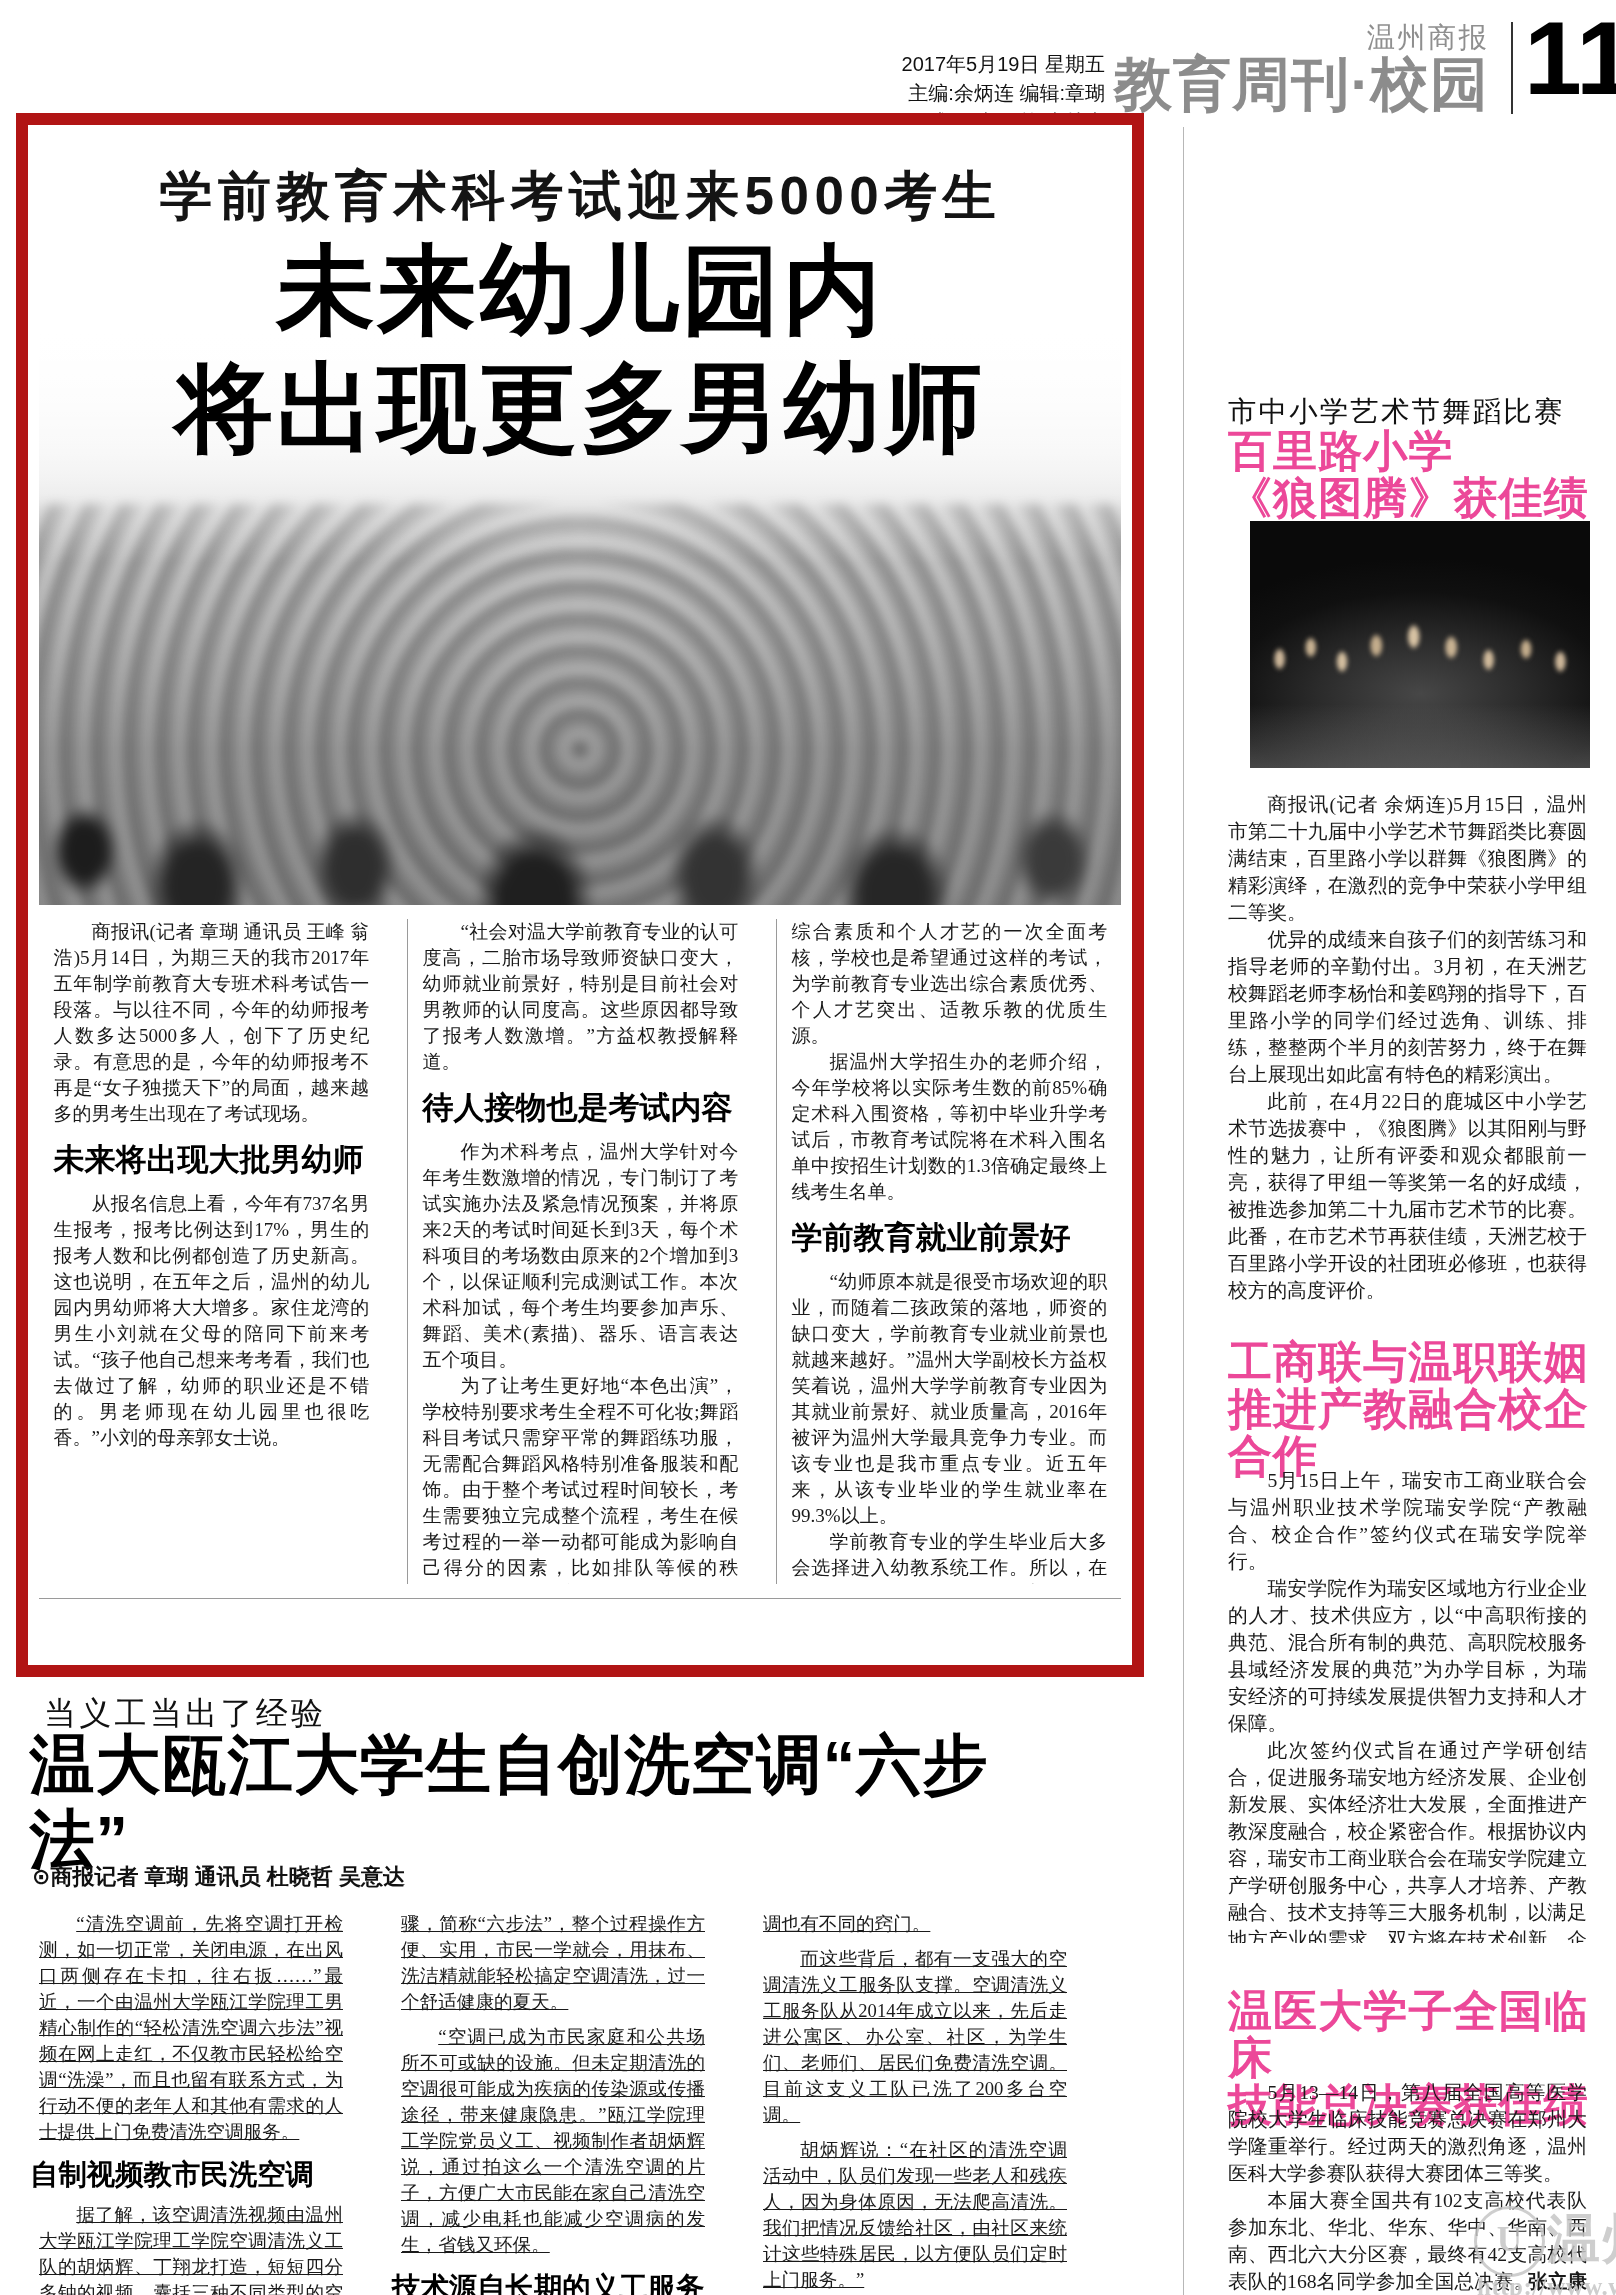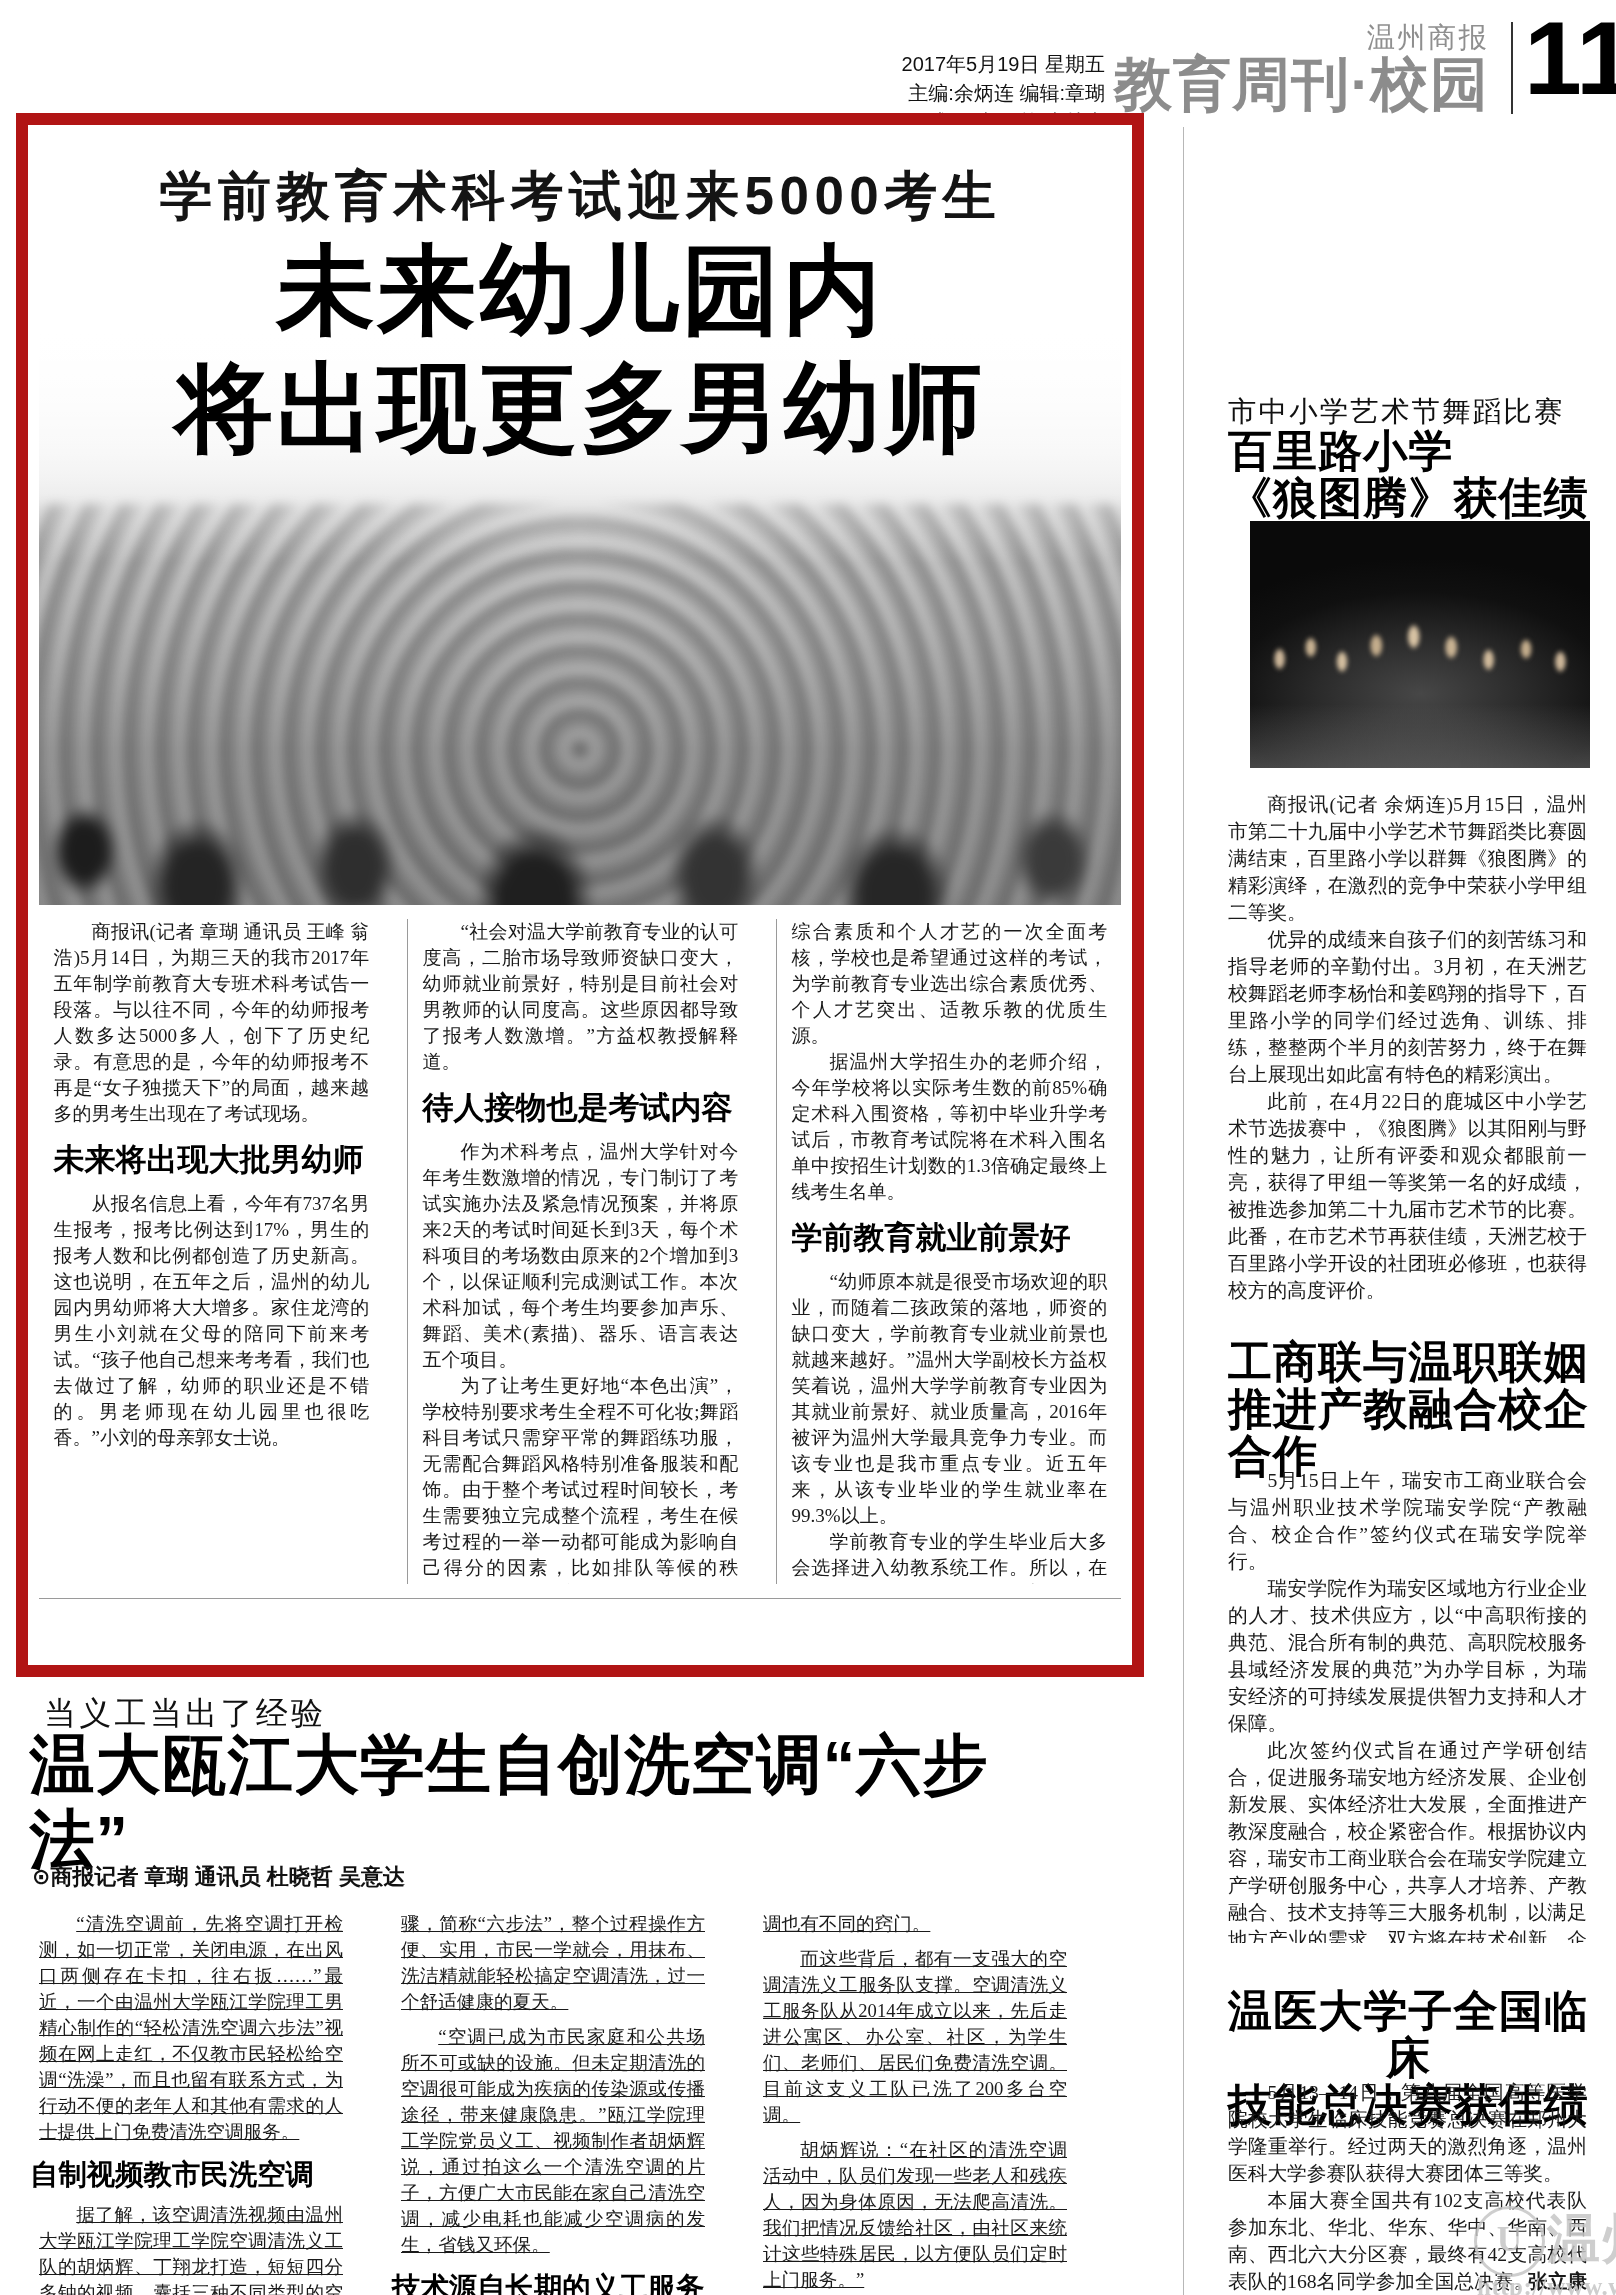--- a/index.html
+++ b/index.html
@@ -40,21 +40,21 @@
     background:linear-gradient(180deg,#ffffff 6%,rgba(255,255,255,.65) 55%,rgba(255,255,255,0) 100%);}
   .mbody{left:11px;right:11px;top:794px;height:665px;display:flex;z-index:2;gap:24px;}
   .mcol{flex:1;padding:0 14.2px;box-sizing:border-box;font-size:19px;line-height:26px;text-align:justify;overflow:hidden;}
   .mcol + .mcol{border-left:1.1px solid #9a9a9a;}
   .mcol p{margin:0;text-indent:2em;}
   .msub{font-family:"Liberation Sans","DejaVu Sans",sans-serif;font-size:31px;font-weight:bold;line-height:1.25;margin:14.2px 0 11px;color:#000;}
   .m-endrule{left:11px;right:11px;top:1473px;height:0;border-top:1.1px solid #9a9a9a;}
 
   
   .sb-kicker{left:1228px;top:393px;width:361px;font-size:28.4px;letter-spacing:2.2px;color:#111;font-weight:500;}
-  .sb-title{left:1228px;width:361px;font-size:44px;font-weight:bold;line-height:47px;color:#000000;letter-spacing:1.1px;}
+  .sb-title{left:1228px;width:361px;font-size:44px;font-weight:bold;line-height:47px;color:#ec4899;letter-spacing:1.1px;}
   .sb-title-a{top:427px;}
   .dance-photo{left:1250px;top:521px;width:340px;height:247px;overflow:hidden;
     background:radial-gradient(75% 55% at 50% 70%,#474747 0%,#2b2b2b 40%,#101010 75%,#0a0a0a 100%);}
   .dance-photo .dancers{position:absolute;left:4%;right:4%;top:36%;height:36%;filter:blur(2.2px);
     background:
       radial-gradient(8.8px 16.4px at 5% 55%,#cdb79a 0 45%,transparent 72%),
       radial-gradient(8.8px 15.3px at 15% 42%,#c9b393 0 45%,transparent 72%),
       radial-gradient(8.8px 16.4px at 25% 58%,#d4bfa0 0 45%,transparent 72%),
       radial-gradient(9.8px 17.5px at 36% 40%,#c4ad8c 0 45%,transparent 72%),
       radial-gradient(9.8px 18.6px at 48% 30%,#d8c3a4 0 45%,transparent 72%),
@@ -62,21 +62,21 @@
       radial-gradient(8.8px 16.4px at 72% 56%,#d1bb9c 0 45%,transparent 72%),
       radial-gradient(8.8px 15.3px at 84% 44%,#c4ad8c 0 45%,transparent 72%),
       radial-gradient(8.8px 16.4px at 95% 58%,#cdb79a 0 45%,transparent 72%);}
   .dance-photo::after{content:"";position:absolute;left:0;right:0;bottom:0;height:26%;
     background:linear-gradient(180deg,rgba(200,200,200,0),rgba(200,200,200,.30));}
   .sb-body{left:1228px;width:359px;font-size:19.7px;line-height:27px;text-align:justify;color:#1a1a1a;}
   .sb-body p{margin:0;text-indent:2em;}
   .sbA-body{top:791px;height:509px;overflow:hidden;}
   .sb-title-b{top:1338px;}
   .sbB-body{top:1467px;height:476px;overflow:hidden;}
-  .sb-title-c{top:1987px;text-align:center;}
+  .sb-title-c{top:1987px;}
   .sbC-body{top:2079px;height:217px;overflow:hidden;}
   .credit-line{text-align:right;font-weight:bold;margin-top:-27px;font-family:"Liberation Sans","DejaVu Sans",sans-serif;}
 
   
   .bt-kicker{left:44px;top:1692px;font-size:32px;font-weight:500;letter-spacing:3.3px;color:#111;}
   .bt-headline{left:29.5px;top:1728px;width:1048px;font-size:65px;font-weight:800;letter-spacing:1.1px;color:#000;line-height:1.15;}
   .bt-byline{left:32px;top:1862px;font-size:22px;font-weight:bold;color:#111;}
   .bt-cols{left:30px;top:1902px;width:1046px;height:394px;display:flex;overflow:hidden;}
   .bcol{flex:1;font-size:18.6px;line-height:26px;text-align:justify;}
   .bcol + .bcol{margin-left:40px;}

